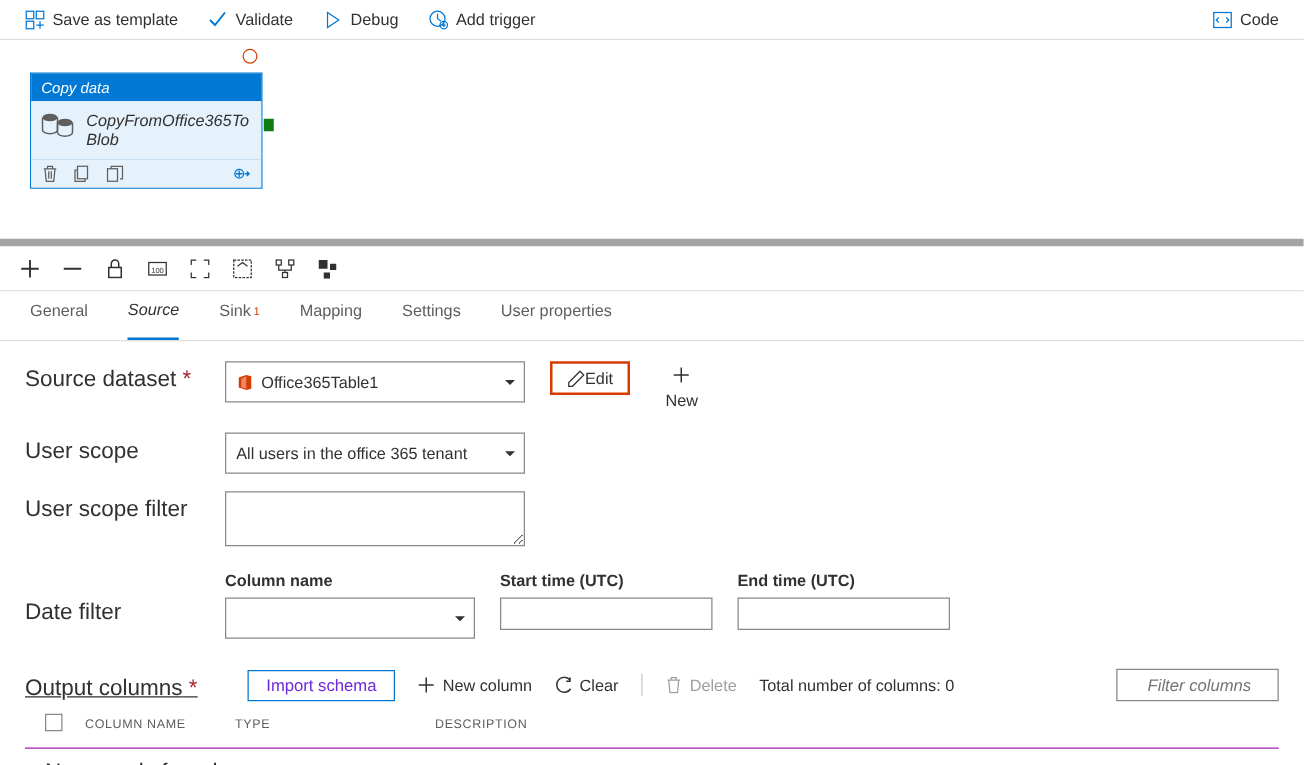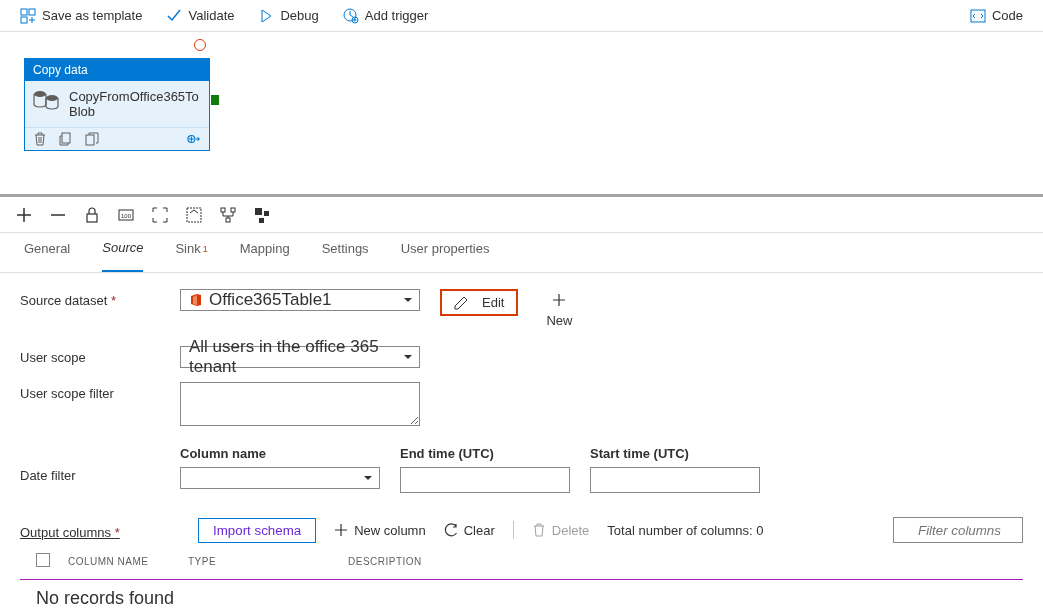--- a/index.html
+++ b/index.html
@@ -1,44 +1,44 @@
 <!DOCTYPE html>
 <html><head>
 <meta charset="utf-8">
 <style>
 * { box-sizing: border-box; margin: 0; padding: 0; }
 body { font-family: "Segoe UI", Arial, sans-serif; font-size: 13px; color: #323130; background: #fff; width: 1043px; }
 .toolbar { display: flex; align-items: center; height: 32px; border-bottom: 1px solid #e1dfdd; padding: 0 8px; }
 .toolbar-btn { display: flex; align-items: center; gap: 6px; padding: 0 12px; height: 32px; cursor: pointer; color: #323130; }
 .toolbar-btn svg { width: 16px; height: 16px; }
 .toolbar-spacer { flex: 1; }
-.canvas { position: relative; height: 165px; border-bottom: 3px solid #a3a3a3; }
+.canvas { position: relative; height: 165px; border-bottom: 6px solid #a3a3a3; font-style: italic; }
 .activity-card { position: absolute; left: 24px; top: 26px; width: 186px; border: 1px solid #0078d4; background: #fff; }
 .activity-header { background: #0078d4; color: #fff; padding: 4px 8px; font-size: 12px; }
 .activity-body { background: #e5f1fb; padding: 8px; display: flex; gap: 8px; font-size: 13px; }
 .activity-body svg { width: 28px; height: 22px; flex-shrink: 0; }
 .activity-footer { background: #e5f1fb; padding: 4px 8px; display: flex; gap: 12px; align-items: center; border-top: 1px solid #c7e0f4; }
 .activity-footer svg { width: 14px; height: 14px; cursor: pointer; }
 .footer-spacer { flex: 1; }
 .green-connector { position: absolute; left: 211px; top: 63px; width: 8px; height: 10px; background: #107c10; }
 .red-circle { position: absolute; left: 194px; top: 7px; width: 12px; height: 12px; border: 1.5px solid #d83b01; border-radius: 50%; }
 .zoom-bar { display: flex; align-items: center; gap: 18px; padding: 8px 16px; height: 36px; border-bottom: 1px solid #e1dfdd; }
 .zoom-bar svg { width: 16px; height: 16px; cursor: pointer; }
 .tabs { display: flex; gap: 32px; padding: 0 24px; height: 40px; align-items: center; border-bottom: 1px solid #e1dfdd; }
 .tab { color: #605e5c; cursor: pointer; padding-bottom: 8px; height: 100%; display: flex; align-items: center; position: relative; }
 .tab.active { color: #323130; border-bottom: 2px solid #0078d4; font-style: italic; }
 .tab sup { color: #d83b01; font-size: 9px; margin-left: 2px; }
 .panel { padding: 16px 20px; }
 .form-row { display: flex; align-items: flex-start; margin-bottom: 14px; }
-.form-label { width: 160px; padding-top: 4px; font-size: 13px; }
+.form-label { width: 160px; padding-top: 4px; font-size: 18px; }
 .req { color: #a4262c; }
-.select-box { width: 240px; height: 22px; border: 1px solid #8a8886; display: flex; align-items: center; padding: 0 8px; font-size: 17px; cursor: pointer; position: relative; background: #fff; }
+.select-box { width: 240px; height: 33px; border: 1px solid #8a8886; display: flex; align-items: center; padding: 0 8px; font-size: 13px; cursor: pointer; position: relative; background: #fff; }
 .select-box svg.caret { width: 10px; height: 10px; position: absolute; right: 6px; }
 .select-box svg.office-icon { width: 14px; height: 14px; margin-right: 6px; }
-.edit-btn { display: flex; align-items: center; gap: 14px; padding: 4px 12px; margin-left: 20px; cursor: pointer; border: 2.5px solid #d83b01; }
+.edit-btn { display: flex; align-items: center; gap: 0; padding: 4px 12px; margin-left: 20px; cursor: pointer; border: 2.5px solid #d83b01; }
 .edit-btn svg { width: 14px; height: 14px; }
 .new-btn { display: flex; align-items: center; gap: 6px; padding: 4px 12px; margin-left: 16px; cursor: pointer; flex-direction: column; }
 .new-btn svg { width: 14px; height: 14px; }
 .textarea-box { width: 240px; height: 44px; border: 1px solid #8a8886; resize: both; font-family: inherit; padding: 4px; }
 .date-filter-grp { display: flex; gap: 20px; }
 .col-label { font-size: 13px; font-weight: 600; margin-bottom: 6px; }
 .date-input { width: 170px; height: 26px; border: 1px solid #8a8886; padding: 0 6px; }
 .output-row { display: flex; align-items: center; gap: 18px; margin-top: 24px; flex-wrap: nowrap; }
 .import-btn { border: 1px solid #0078d4; color: #6d28d9; padding: 4px 14px; cursor: pointer; background: #fff; }
 .link-btn { display: flex; align-items: center; gap: 6px; cursor: pointer; }
@@ -243,25 +243,25 @@
     <div class="date-filter-grp">
       <div>
         <div class="col-label">Column name</div>
         <div class="select-box" style="width:200px;">
           <svg class="caret" viewBox="0 0 10 10" fill="#323130">
               <path d="M1 3l4 4 4-4z"></path>
             </svg>
         </div>
       </div>
       <div>
-        <div class="col-label">End time (UTC)</div>
+        <div class="col-label">Start time (UTC)</div>
         <input class="date-input" style="">
       </div>
       <div>
-        <div class="col-label">Start time (UTC)</div>
+        <div class="col-label">End time (UTC)</div>
         <input class="date-input" style="">
       </div>
     </div>
   </div>
 
   <div class="output-row">
     <div class="form-label" style="width:160px;text-decoration:underline;"><span>Output columns</span> <span class="req">*</span></div>
     <button class="import-btn">Import schema</button>
     <div class="link-btn">
       <svg viewBox="0 0 14 14" stroke="#323130" stroke-width="1.2">

